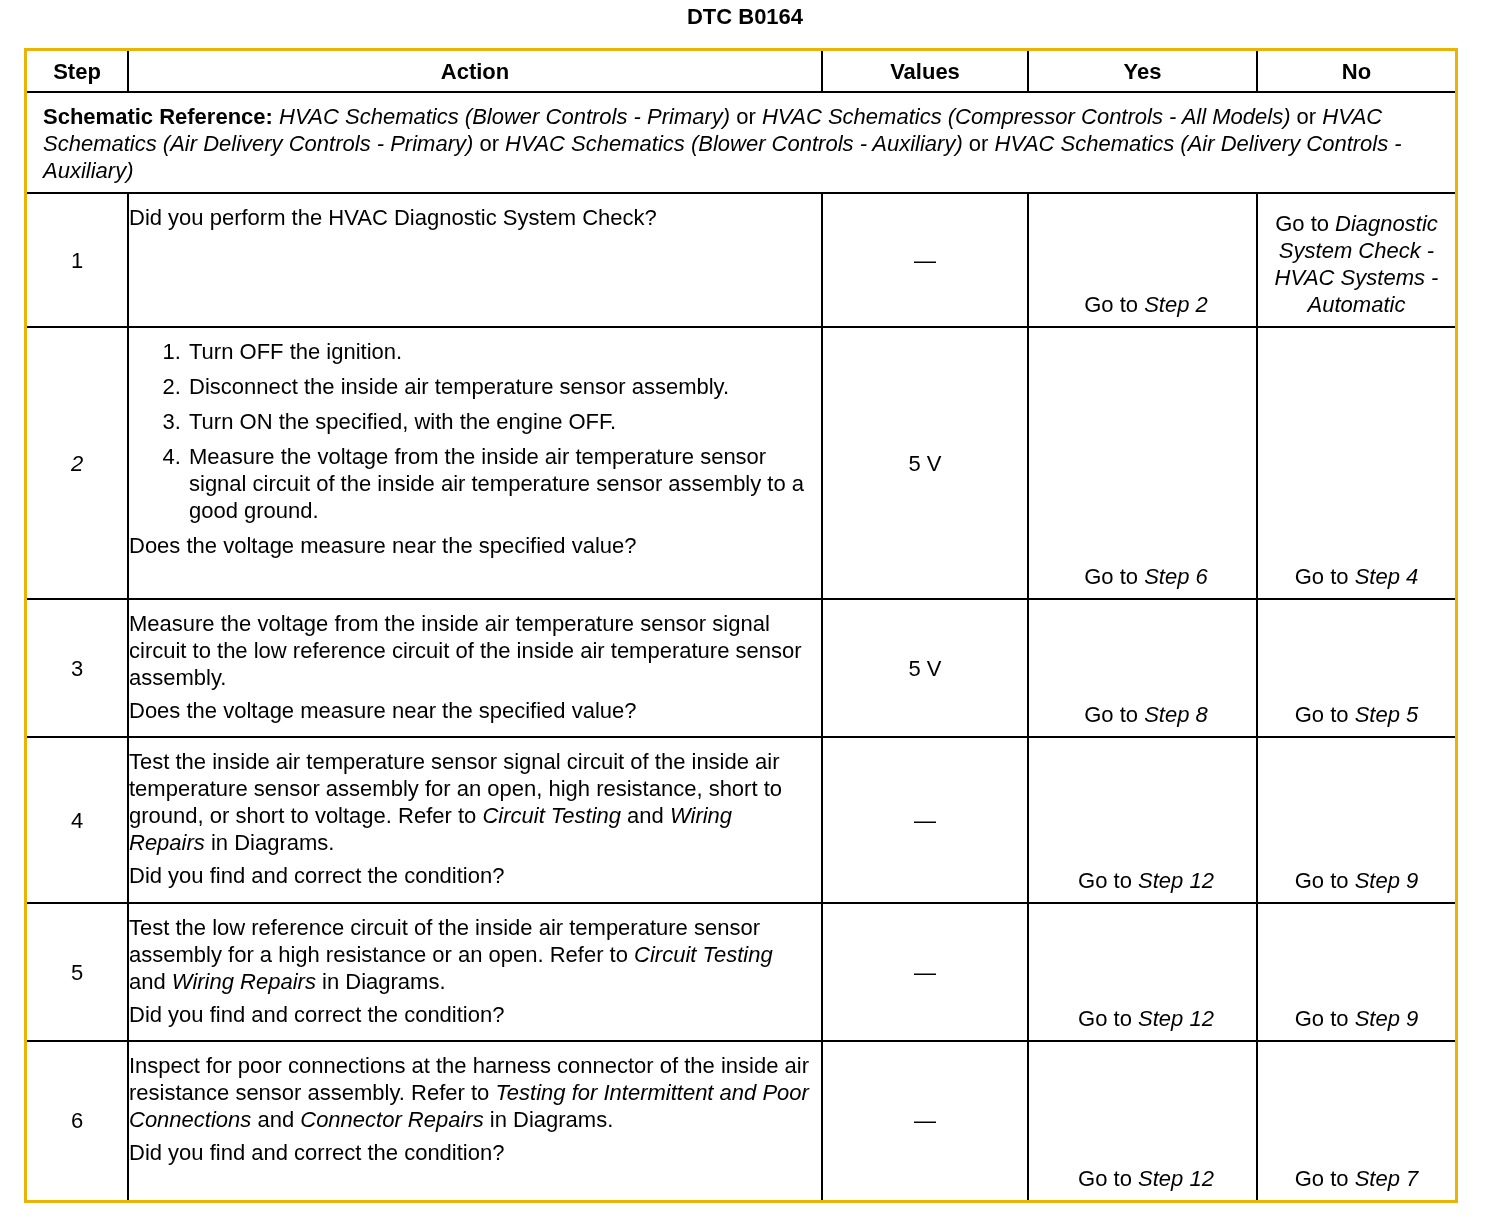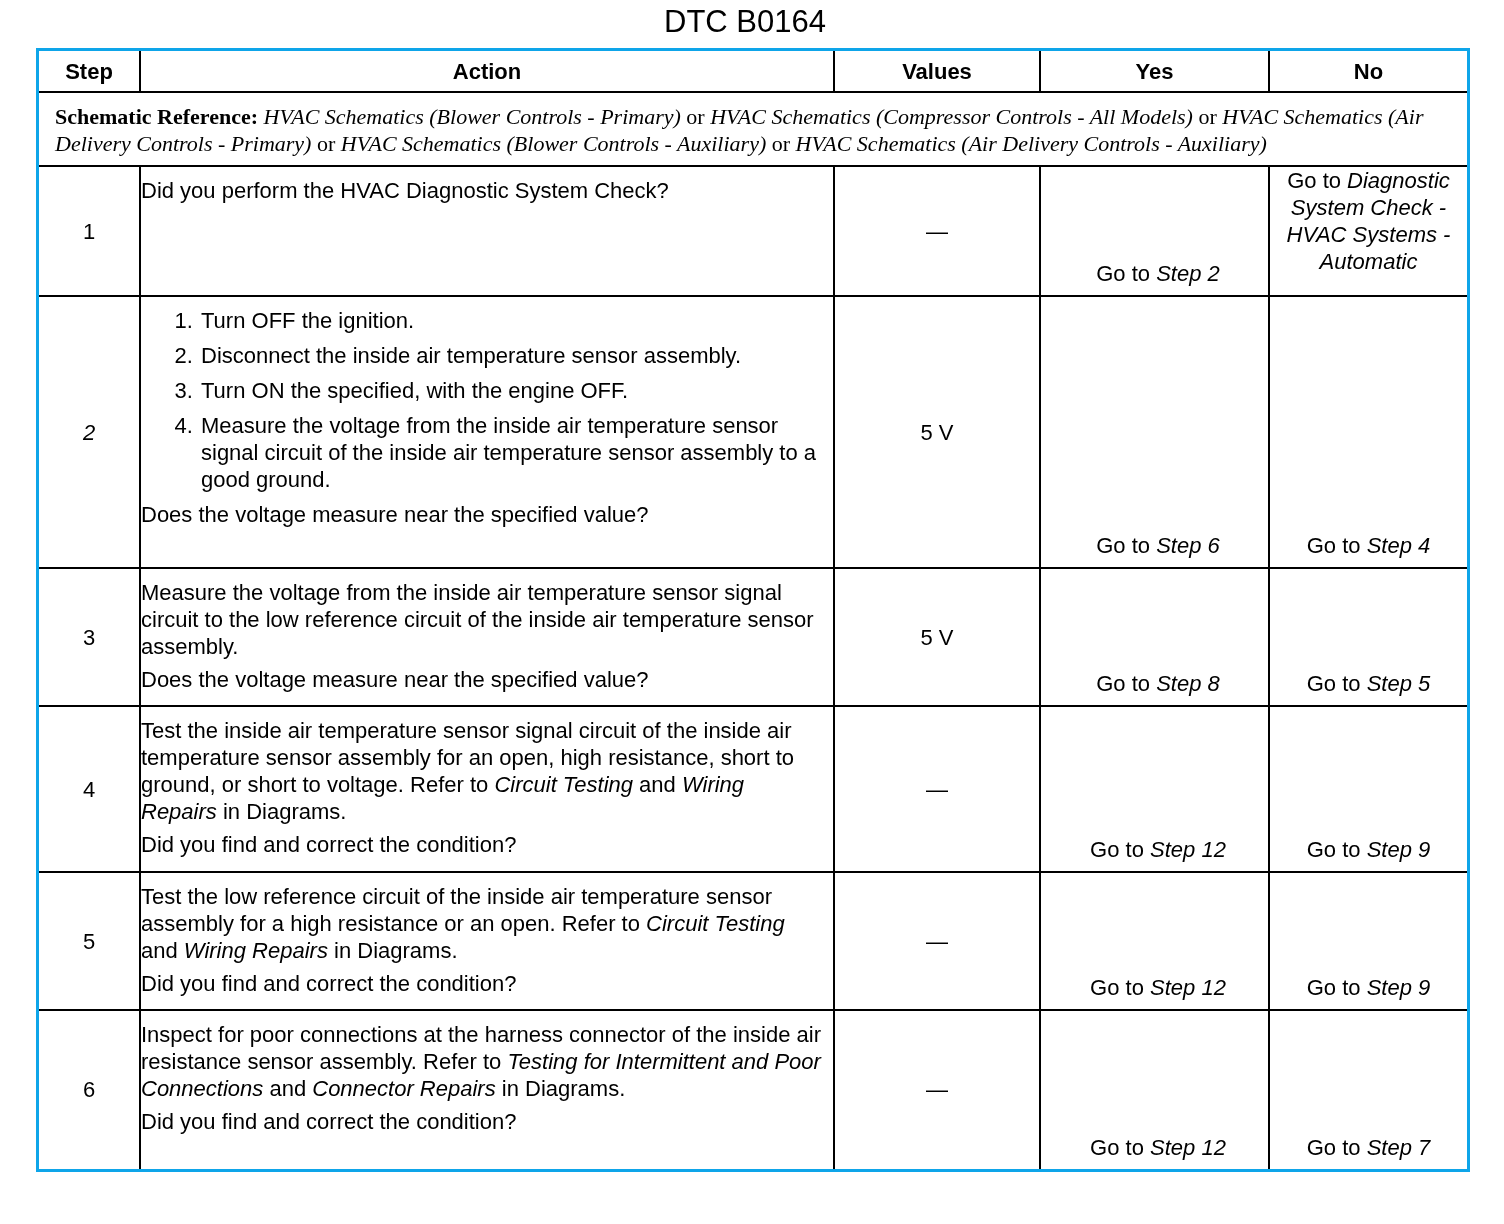--- a/index.html
+++ b/index.html
@@ -1,26 +1,26 @@
 <!DOCTYPE html>
 <html><head>
 <meta charset="utf-8">
 <style>
   html, body { margin:0; padding:0; background:#fff; }
   body { width:1504px; height:1224px; position:relative; font-family:"Liberation Sans", sans-serif; color:#000; overflow:hidden; }
-  .title { position:absolute; left:0; width:1490px; top:4px; text-align:center; font-weight:normal; font-size:31px; }
-  table { position:absolute; left:24px; top:48px; width:1434px; border-collapse:collapse; border:3px solid #0ea5e9;margin-left:12px; }
+  .title { position:absolute; left:0; width:1490px; top:4px; text-align:center; font-weight:bold; font-size:22px; }
+  table { position:absolute; left:24px; top:48px; width:1434px; border-collapse:collapse; border:3px solid #eab308; }
   td, th { border:2px solid #000; vertical-align:top; font-size:22px; line-height:27px; }
   th { font-weight:bold; height:40px; vertical-align:middle; padding:0; }
   .c-step { width:98px; text-align:center; vertical-align:middle; }
   .c-action { width:682px; padding:10px 10px 8px 0; }
   .c-val { width:202px; text-align:center; vertical-align:middle; }
   .c-yes { width:218px; text-align:center; vertical-align:bottom; padding-bottom:8px;padding-left:8px; }
   .c-no { text-align:center; vertical-align:bottom; padding-bottom:8px; }
-  .schem { padding:10px 10px 8px 16px;font-family:Liberation Serif, serif; }
+  .schem { padding:10px 10px 8px 16px; }
   i { font-style:italic; }
   b { font-weight:bold; }
   ol { margin:0; padding-left:58px; }
   ol li { margin-bottom:8px; padding-left:2px; }
   .q { margin-top:6px; }
   .step-i { font-style:italic; }
 </style>
 </head>
 <body>
 
@@ -40,21 +40,21 @@
       <b>Schematic Reference:</b>
       <i>HVAC Schematics (Blower Controls - Primary)</i><span> or </span><i>HVAC Schematics (Compressor Controls - All Models)</i><span> or </span><i>HVAC Schematics (Air Delivery Controls - Primary)</i><span> or </span><i>HVAC Schematics (Blower Controls - Auxiliary)</i><span> or </span><i>HVAC Schematics (Air Delivery Controls - Auxiliary)</i>
     </td>
   </tr>
 
   <tr style="height:130px">
     <td class="c-step">1</td>
     <td class="c-action"><span>Did you perform the HVAC Diagnostic System Check?</span></td>
     <td class="c-val">—</td>
     <td class="c-yes"><span>Go to </span><i>Step 2</i></td>
-    <td class="c-no" style="vertical-align:top;padding-top:0"><span>Go to </span><i>Diagnostic System Check - HVAC Systems - Automatic</i></td>
+    <td class="c-no" style="vertical-align:top;padding-top:16px"><span>Go to </span><i>Diagnostic System Check - HVAC Systems - Automatic</i></td>
   </tr>
 
   <tr style="height:272px">
     <td class="c-step step-i">2</td>
     <td class="c-action">
       <ol>
         <li>Turn OFF the ignition.</li>
         <li>Disconnect the inside air temperature sensor assembly.</li>
         <li>Turn ON the specified, with the engine OFF.</li>
         <li>Measure the voltage from the inside air temperature sensor signal circuit of the inside air temperature sensor assembly to a good ground.</li>

